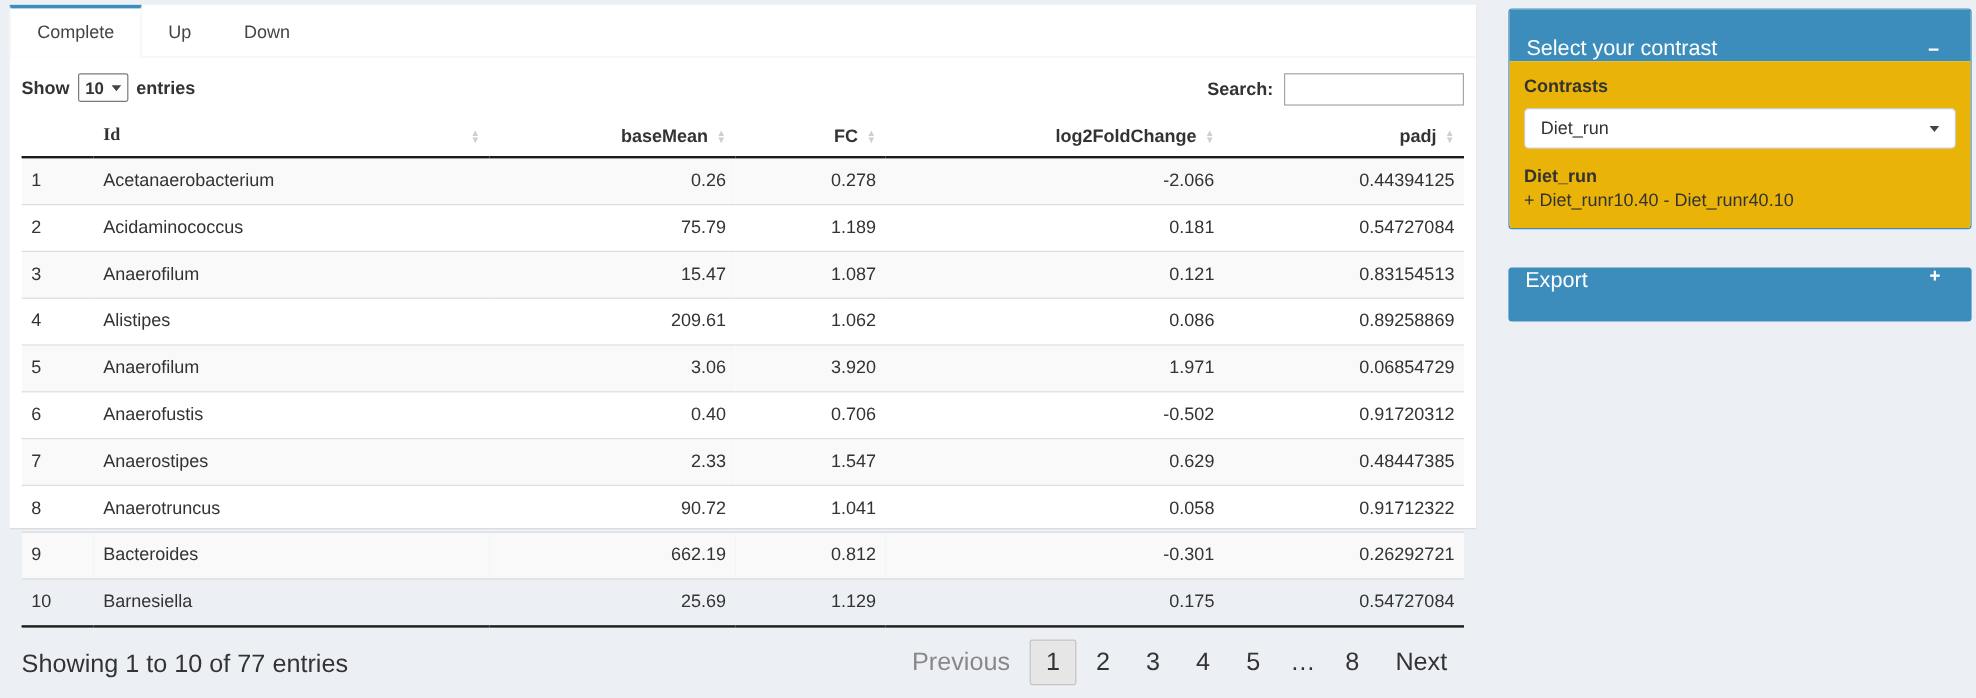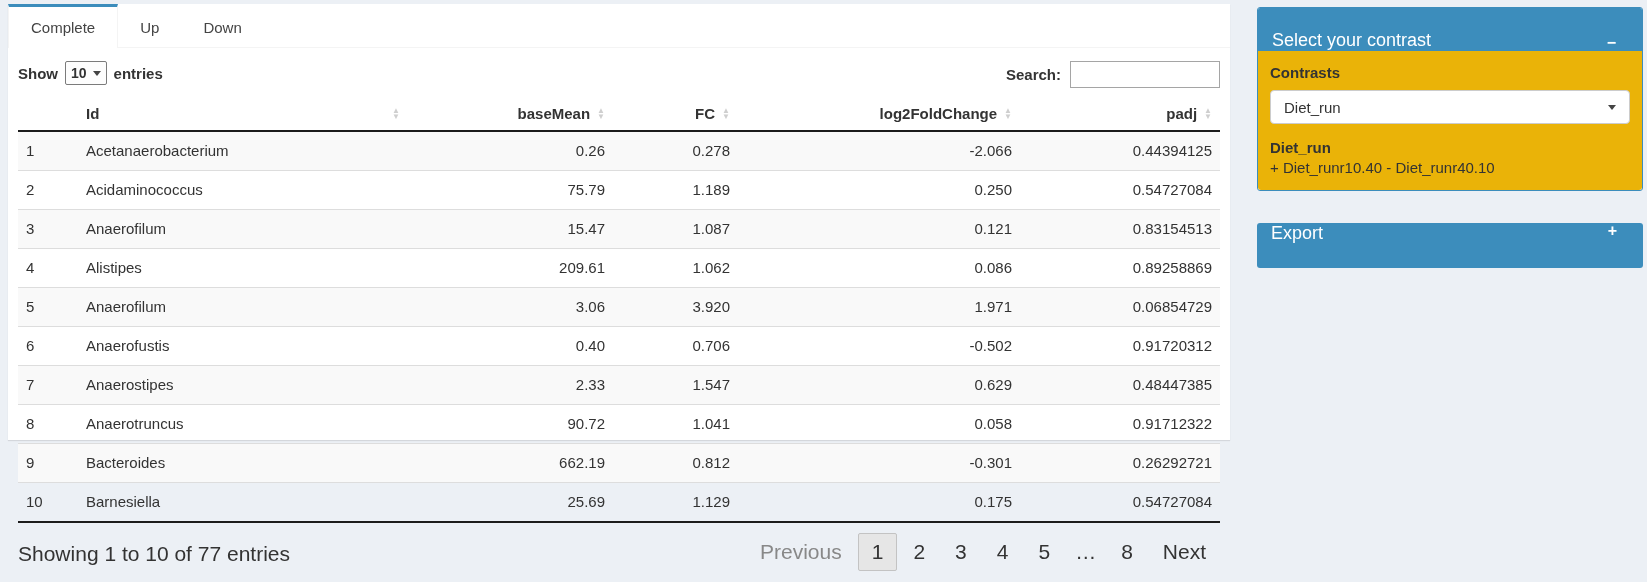--- a/index.html
+++ b/index.html
@@ -59,21 +59,21 @@
   
   table.results {
     width:1202px; margin:8px 10px 0 10px; border-collapse:collapse;
     table-layout:fixed; font-size:15px;
   }
   table.results th {
     font-weight:bold; color:#333; padding:8px 8px;
     border-bottom:2px solid #1c1c1c; cursor:pointer; white-space:nowrap;
   }
   .th-inner { display:flex; align-items:center; }
-  th.col-left .th-inner { justify-content:space-between; }
+  th.col-left .th-inner { justify-content:space-between;font-family:Liberation Serif, serif; }
   th.col-right .th-inner { justify-content:flex-end; gap:7px; }
   th.col-right { padding-right:22px; }
   .sort-icon { display:inline-flex; flex-direction:column; line-height:5px; }
   .sort-icon span { font-size:8px; color:#cfcfcf; height:6px; }
   table.results td {
     padding:10px 8px; line-height:18px; color:#333;
     border-bottom:1px solid #ddd; overflow:hidden; white-space:nowrap;
   }
   tbody tr:last-child td { border-bottom:2px solid #1c1c1c; }
   tbody tr.odd { background:#f9f9f9; }
@@ -220,21 +220,21 @@
             <td class="num">0.26</td>
             <td class="num">0.278</td>
             <td class="num">-2.066</td>
             <td class="num">0.44394125</td>
           </tr>
           <tr class="even">
             <td class="idx">2</td>
             <td class="idcol">Acidaminococcus</td>
             <td class="num">75.79</td>
             <td class="num">1.189</td>
-            <td class="num">0.250</td>
+            <td class="num">0.181</td>
             <td class="num">0.54727084</td>
           </tr>
           <tr class="odd">
             <td class="idx">3</td>
             <td class="idcol">Anaerofilum</td>
             <td class="num">15.47</td>
             <td class="num">1.087</td>
             <td class="num">0.121</td>
             <td class="num">0.83154513</td>
           </tr>

